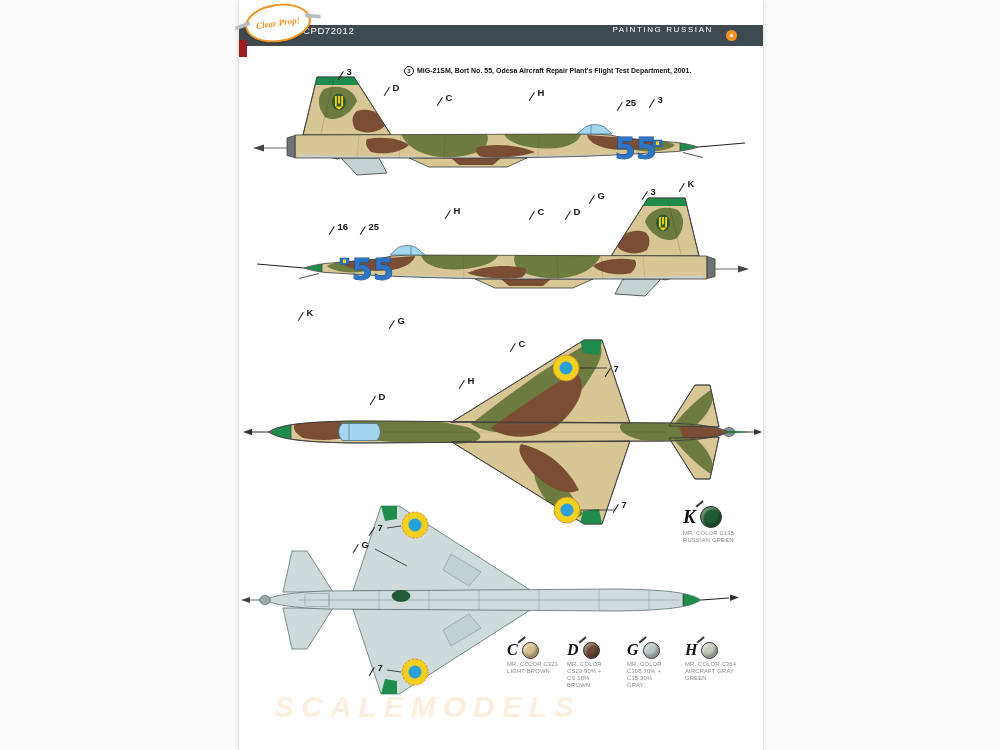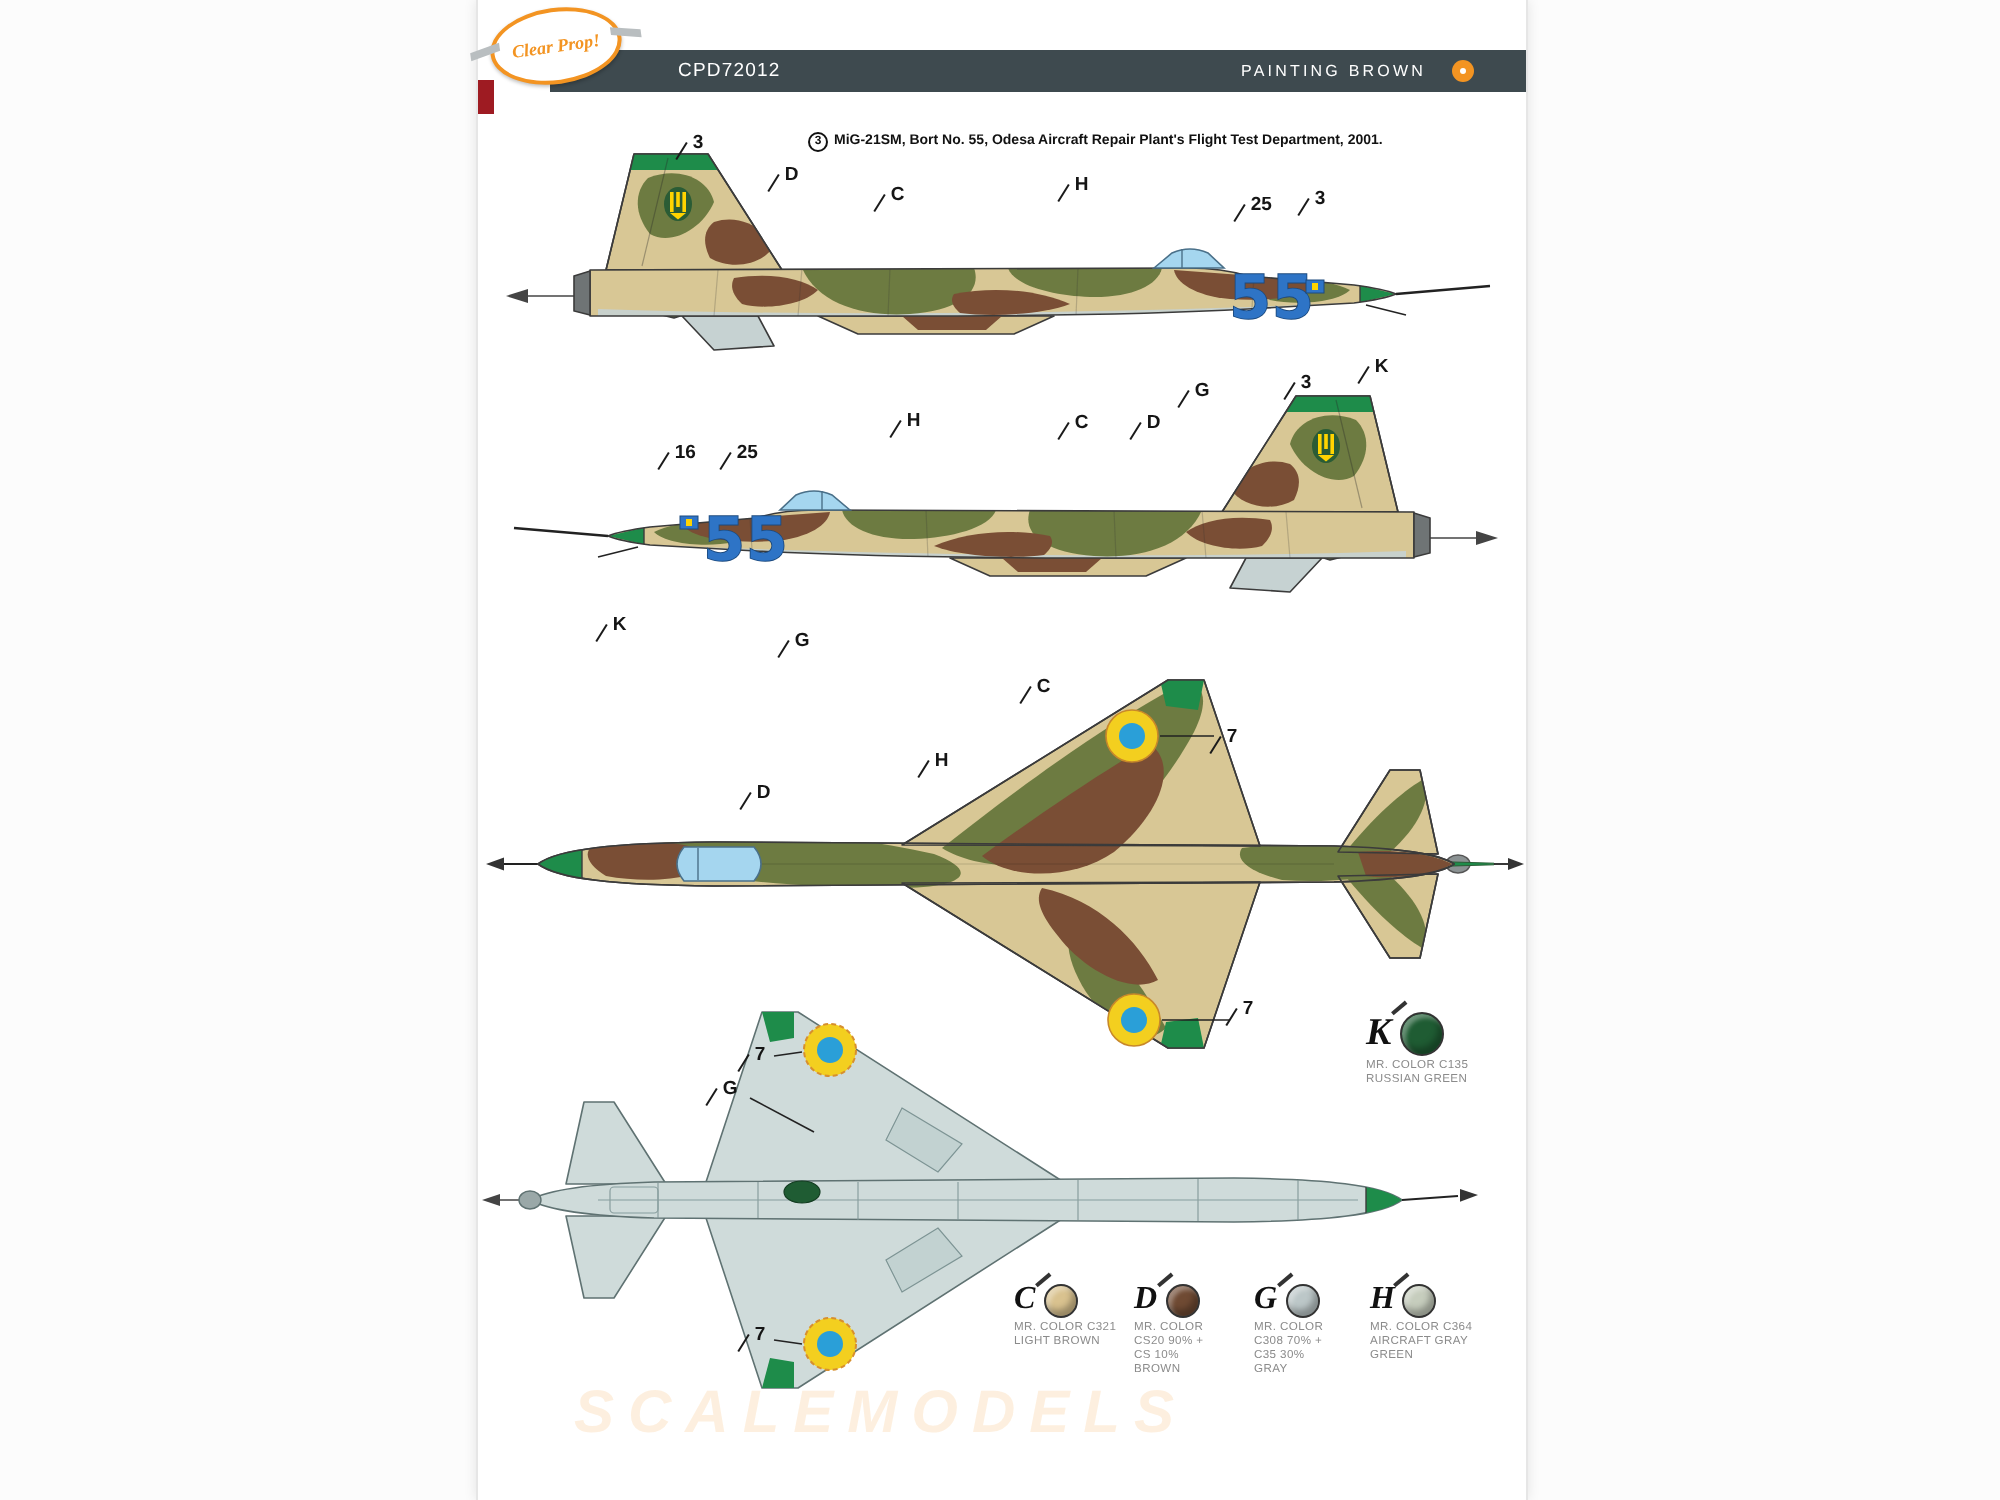--- a/index.html
+++ b/index.html
@@ -1,21 +1,21 @@
 <!DOCTYPE html>
 <html style="--accent_orange: #f39422; --header_bg: #3e4a4f; --red_tab: #9e1b22; --tan: #d8c795; --camo_green: #6d7b41; --camo_brown: #7a4e35; --bright_green: #1e8c4a; --russian_green: #1f5c33; --underside_gray: #c6d2d2; --bottom_gray: #cfdbda; --canopy_blue: #a5d6ef; --number_blue: #2e74c6; --roundel_yellow: #f3cf1f; --roundel_blue: #2a9fd8;"><head>
 <meta charset="utf-8">
 <style>
   html,body{margin:0;padding:0;background:#fcfcfc;}
   .stage{position:relative;width:1000px;height:750px;overflow:hidden;background:#fcfcfc;font-family:"Liberation Sans",sans-serif;}
   .page{position:absolute;left:238px;top:0;width:524px;height:750px;background:#fff;
         border-left:1px solid #e6e6e6;border-right:1px solid #e6e6e6;box-shadow:0 0 6px rgba(0,0,0,.10);}
   
   .hbar{position:absolute;left:0;right:0;top:25px;height:21px;background:var(--header_bg,#3e4a4f);
-        display:flex;align-items:center;justify-content:space-between;padding:0 50px 0 64px;box-sizing:border-box;z-index:3;margin-left:36px;}
+        display:flex;justify-content:space-between;padding:0 50px 0 64px;box-sizing:border-box;z-index:3;}
   .hcode{color:#fff;font-size:9.5px;letter-spacing:.6px;}
   .htitle{color:#fff;font-size:8px;letter-spacing:1.6px;}
   .hdot{position:absolute;right:26px;top:30px;width:11px;height:11px;border-radius:50%;background:var(--accent_orange,#f39422);z-index:4;}
   .hdot::after{content:"";position:absolute;left:4px;top:4px;width:3px;height:3px;border-radius:50%;background:#fff;}
   .logo{position:absolute;left:6px;top:4px;width:62px;height:34px;border:2px solid var(--accent_orange,#f39422);
         border-radius:50%;background:#fff;z-index:5;display:flex;align-items:center;justify-content:center;
         transform:rotate(-8deg);box-shadow:0 1px 2px rgba(0,0,0,.25);}
   .logo span{font-family:"Liberation Serif",serif;font-style:italic;font-weight:bold;font-size:9px;
         color:var(--accent_orange,#f39422);white-space:nowrap;}
   .logo::before{content:"";position:absolute;left:-12px;top:13px;width:15px;height:4px;background:#b9bec0;transform:skewY(-12deg);}
@@ -44,35 +44,35 @@
   .legendk,.legenditem{position:absolute;width:60px;z-index:7;}
   .lrow{display:flex;align-items:center;gap:4px;}
   .lletter{font-family:"Liberation Serif",serif;font-style:italic;font-weight:bold;font-size:16px;color:#111;}
   .lletter.big{font-size:19px;}
   .swatch{width:15px;height:15px;border-radius:50%;border:1px solid #333;position:relative;flex:none;
           box-shadow:inset -2px -3px 3px rgba(0,0,0,.30), inset 2px 2px 2px rgba(255,255,255,.35);}
   .swatch::after{content:"";position:absolute;left:-6px;top:-4px;width:9px;height:1.6px;background:#333;transform:rotate(-40deg);}
   .swatch.big{width:20px;height:20px;}
   .llines{margin-top:2px;font-size:5.8px;line-height:7px;color:#8b8b8b;letter-spacing:.2px;}
   
-  .watermark{position:absolute;left:48px;top:690px;font-size:30px;font-weight:bold;font-style:italic;
+  .watermark{position:absolute;left:35px;top:690px;font-size:30px;font-weight:bold;font-style:italic;
         letter-spacing:7px;color:var(--accent_orange,#f39422);opacity:.14;z-index:1;white-space:nowrap;}
 </style>
 </head>
 <body>
 
 <div class="stage">
  <div class="page">
 
   <div class="logo">
     <span>Clear Prop!</span>
   </div>
   <div class="hbar">
     <span class="hcode">CPD72012</span>
-    <span class="htitle">PAINTING BROWN</span>
+    <span class="htitle">PAINTING RUSSIAN</span>
   </div>
   <span class="hdot"></span>
   <div class="redtab"></div>
 
   <div class="caption">
     <span class="cnum">3</span>
     <span class="ctext">MiG-21SM, Bort No. 55, Odesa Aircraft Repair Plant's Flight Test Department, 2001.</span>
   </div>
 
   <svg class="ill" style="top:63px;height:145px" viewBox="0 0 524 145">

